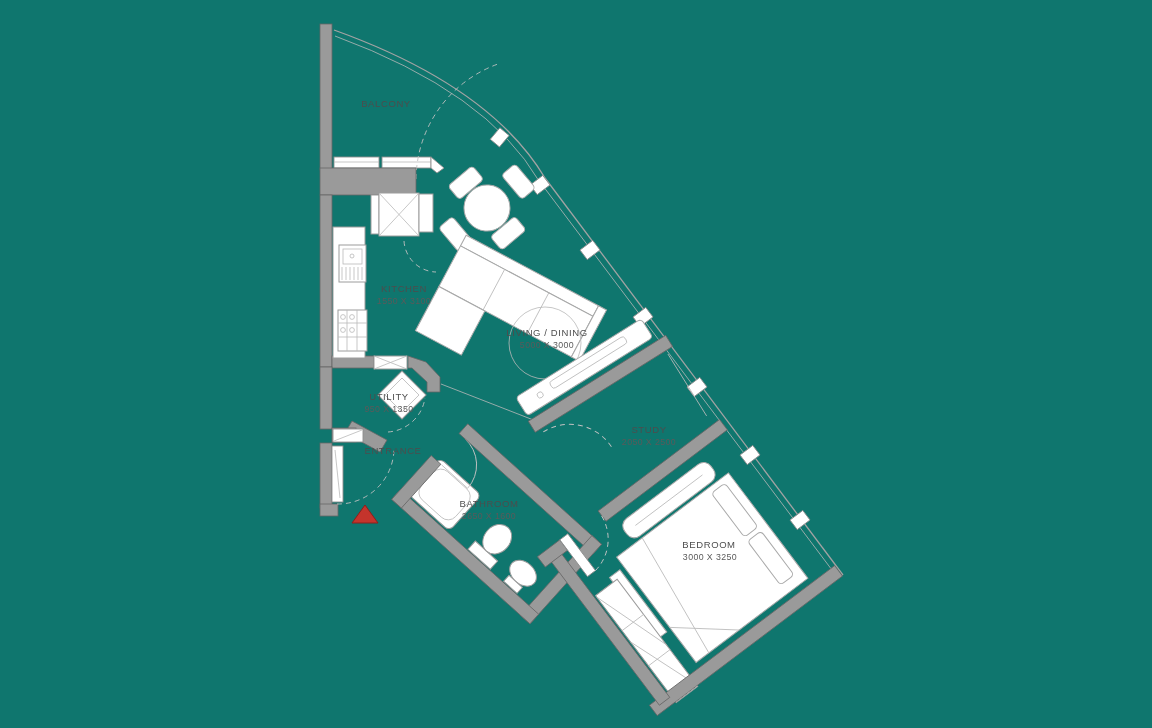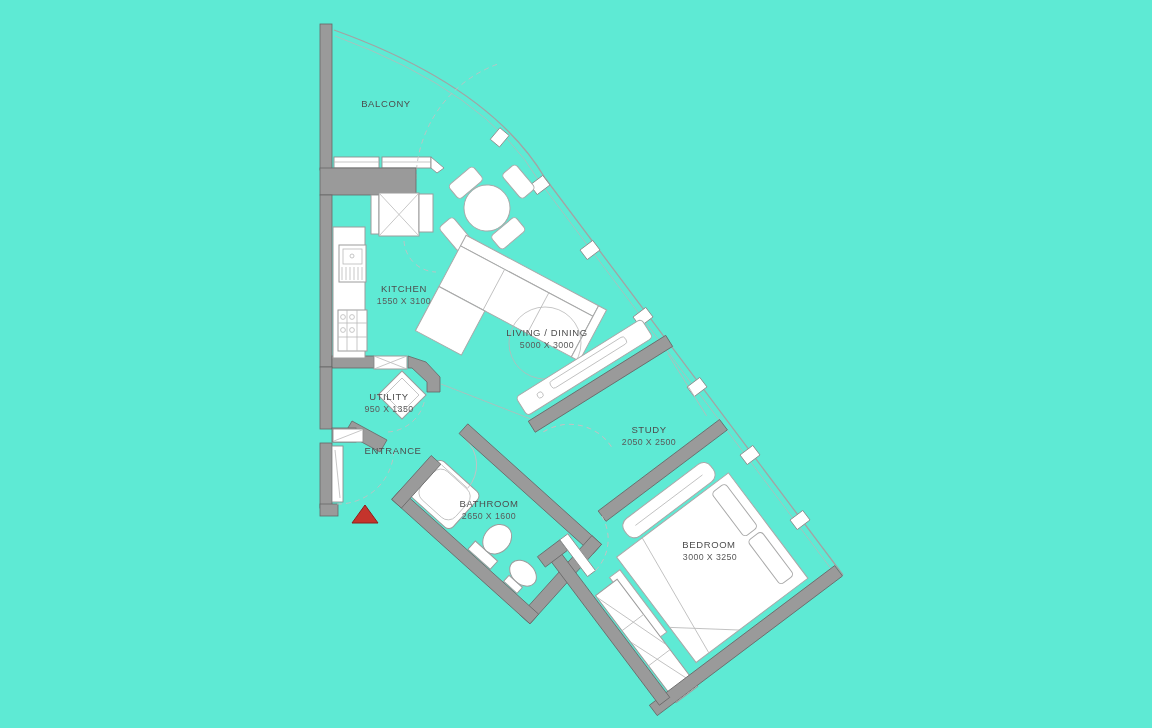--- a/index.html
+++ b/index.html
@@ -1,16 +1,16 @@
 <!DOCTYPE html>
 <html><head>
 <meta charset="utf-8">
 <style>
   html,body{margin:0;padding:0;background:#ffffff;}
-  .stage{position:relative;width:1152px;height:728px;background:#5eead4;overflow:hidden;
+  .stage{position:relative;width:1152px;height:728px;background:#0f766e;overflow:hidden;
          font-family:"Liberation Sans", sans-serif;}
   svg{position:absolute;left:0;top:0;}
   .wall{fill:#9a9a9a;stroke:#666666;stroke-width:.8;}
   .glass{stroke:#a3a3a3;stroke-width:1.3;fill:none;}
   .glass2{stroke:#b9b9b9;stroke-width:.8;fill:none;}
   .furn{stroke:#a9a9a9;stroke-width:1;fill:#ffffff;}
   .furn-thin{stroke:#b9b9b9;stroke-width:.8;fill:none;}
   .fix{stroke:#9c9c9c;stroke-width:1;fill:#ffffff;}
   .jamb{fill:#ffffff;stroke:#8f8f8f;stroke-width:.9;}
   .swing{stroke:#c2c2c2;stroke-width:.9;fill:none;stroke-dasharray:5 4;}

